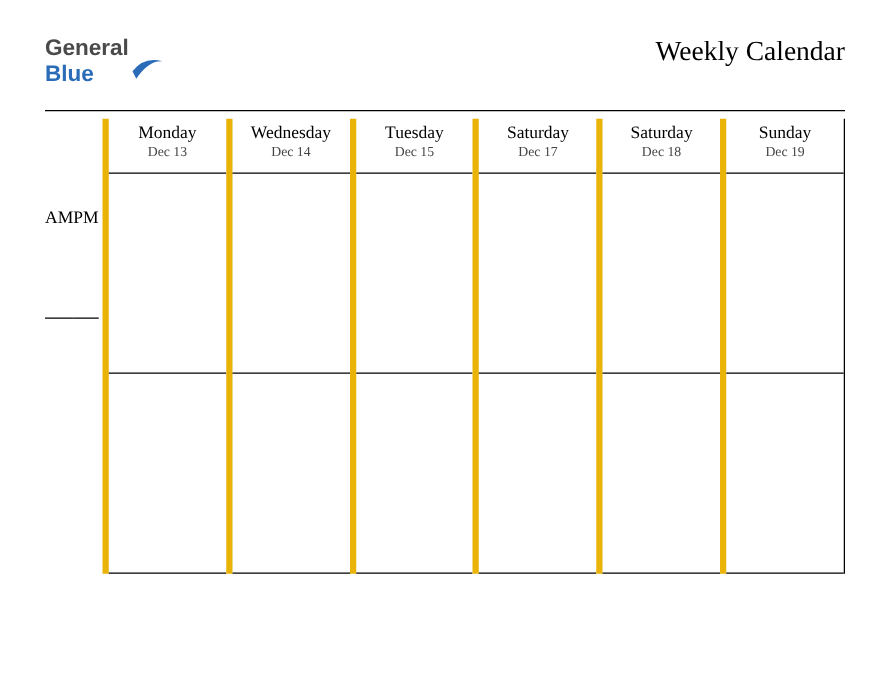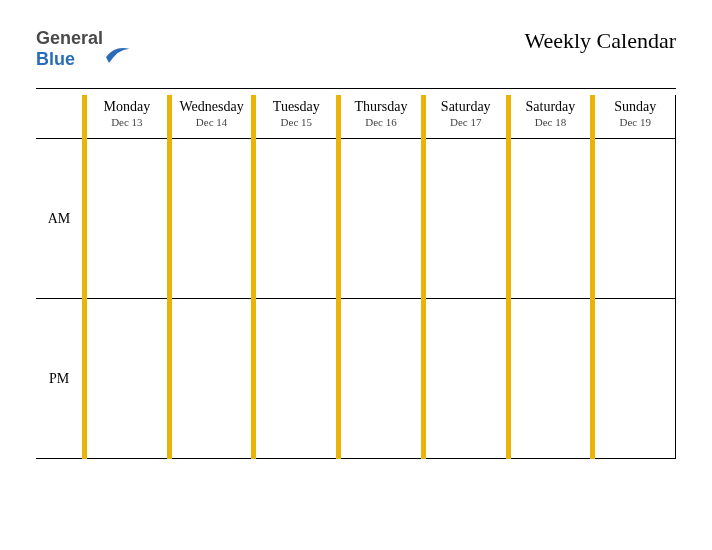--- a/index.html
+++ b/index.html
@@ -47,21 +47,21 @@
       border-top: 1px solid #000;
       margin-bottom: 6px;
     }
     .grid {
       display: flex;
       width: 100%;
     }
     .row-labels {
       width: 46px;
       display: flex;
-      flex-direction: column;
+      flex-direction: row;
     }
     .row-label-header {
       height: 44px;
       border-bottom: 1px solid #000;
     }
     .row-label-cell {
       height: 160px;
       display: flex;
       align-items: center;
       justify-content: center;
@@ -152,28 +152,20 @@
     <div class="day-col">
       <div class="day-header">
         <div class="day-name">Tuesday</div>
         <div class="day-date">Dec 15</div>
       </div>
       <div class="day-cell"></div>
       <div class="day-cell"></div>
     </div>
     <div class="day-col">
       <div class="day-header">
-        <div class="day-name">Thursday</div>
-        <div class="day-date">Dec 16</div>
-      </div>
-      <div class="day-cell"></div>
-      <div class="day-cell"></div>
-    </div>
-    <div class="day-col">
-      <div class="day-header">
         <div class="day-name">Saturday</div>
         <div class="day-date">Dec 17</div>
       </div>
       <div class="day-cell"></div>
       <div class="day-cell"></div>
     </div>
     <div class="day-col">
       <div class="day-header">
         <div class="day-name">Saturday</div>
         <div class="day-date">Dec 18</div>

